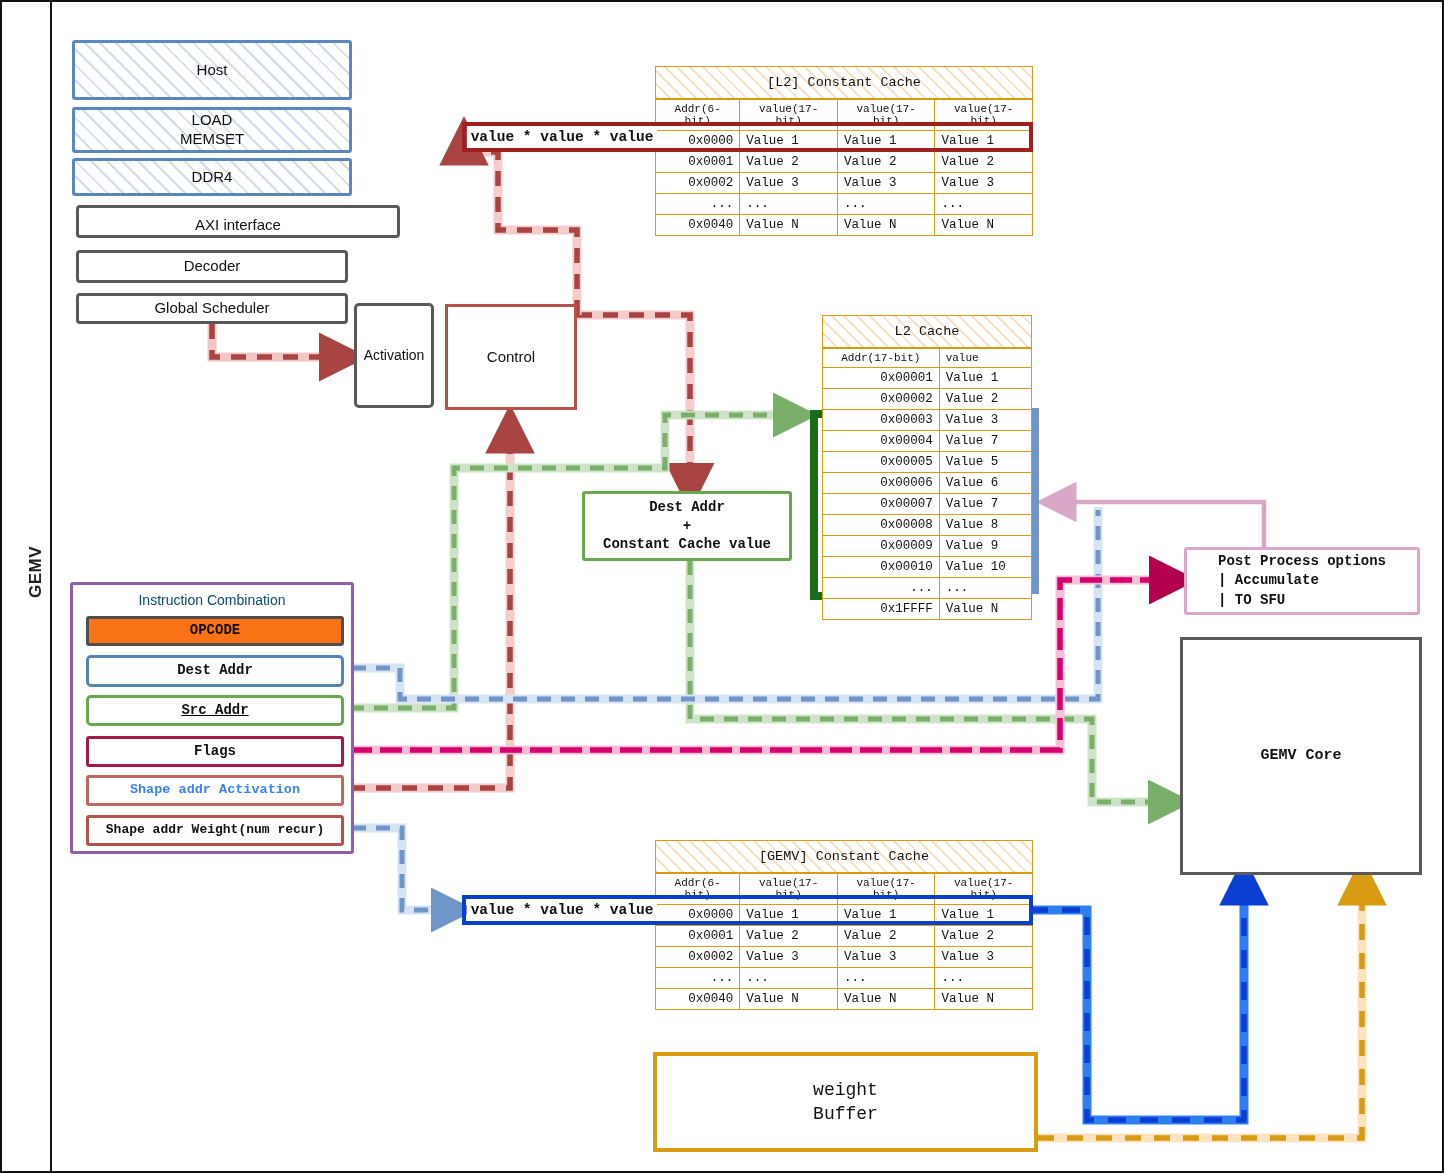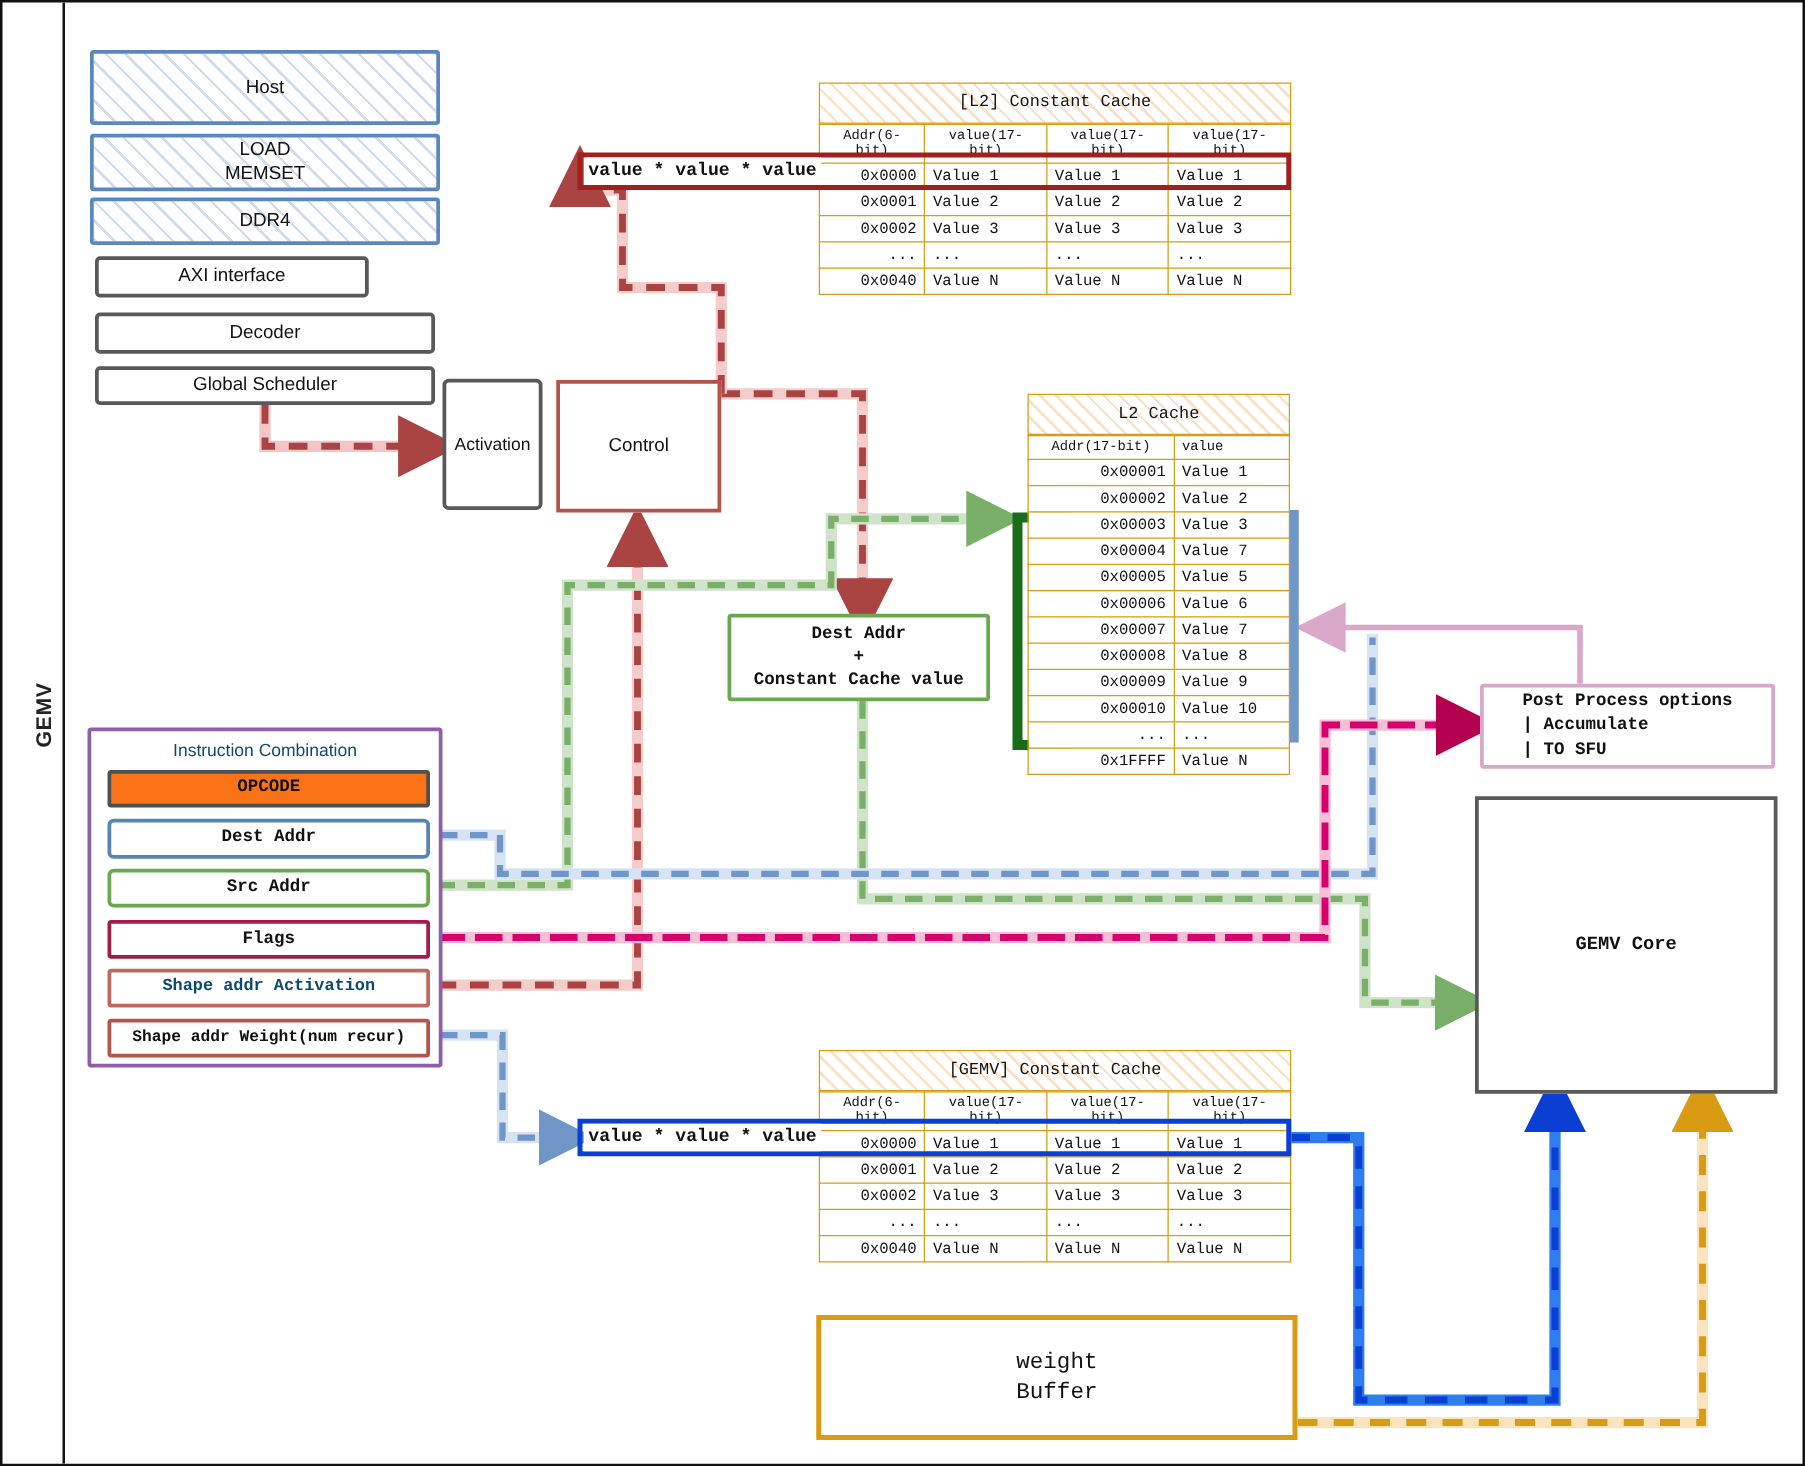--- a/index.html
+++ b/index.html
@@ -141,21 +141,21 @@
 
   <div class="box hatch stripe-blue" style="left:70px;top:105px;width:280px;height:46px;border:3px solid #5b87bf;border-radius:3px;">
     <span class="sans" style="font-size:15px;color:#111;white-space:pre-line;">LOAD
 MEMSET</span>
   </div>
 
   <div class="box hatch stripe-blue" style="left:70px;top:156px;width:280px;height:38px;border:3px solid #5b87bf;border-radius:3px;">
     <span class="sans" style="font-size:15px;color:#111;">DDR4</span>
   </div>
 
-  <div class="box" style="left:74px;top:203px;width:219px;height:33px;border:3px solid #595959;border-radius:4px;background:#fff;">
+  <div class="box" style="left:74px;top:203px;width:324px;height:33px;border:3px solid #595959;border-radius:4px;background:#fff;align-items:flex-end;">
     <span class="sans" style="font-size:15px;color:#111;">AXI interface</span>
   </div>
 
   <div class="box" style="left:74px;top:248px;width:272px;height:33px;border:3px solid #595959;border-radius:4px;background:#fff;">
     <span class="sans" style="font-size:15px;color:#111;">Decoder</span>
   </div>
 
   <div class="box" style="left:74px;top:291px;width:272px;height:31px;border:3px solid #595959;border-radius:4px;background:#fff;">
     <span class="sans" style="font-size:15px;color:#111;">Global Scheduler</span>
   </div>
@@ -179,30 +179,30 @@
     <div style="text-align:center;font-family:'Liberation Sans',sans-serif;font-size:14px;color:#0c4a6e;padding-top:7px;">Instruction Combination</div>
 
     <div class="box" style="left:13px;top:31px;width:258px;height:30px;border:3px solid #4f4f4f;border-radius:3px;background:#f97316;">
       <span class="mono" style="font-size:14px;font-weight:bold;color:#111;">OPCODE</span>
     </div>
 
     <div class="box hatch stripe-blue" style="left:13px;top:70px;width:258px;height:32px;border:3px solid #5585b5;border-radius:5px;background:#fff;">
       <span class="mono" style="font-size:14px;font-weight:bold;color:#111;">Dest Addr</span>
     </div>
 
-    <div class="box hatch stripe-green" style="left:13px;top:110px;width:258px;height:31px;border:3px solid #6aa84f;border-radius:5px;background:#fff;">
+    <div class="box hatch stripe-green" style="left:13px;top:110px;width:258px;height:31px;border:3px solid #6aa84f;border-radius:5px;background:#fff;text-decoration:underline;">
       <span class="mono" style="font-size:14px;font-weight:bold;color:#111;">Src Addr</span>
     </div>
 
     <div class="box hatch stripe-purple" style="left:13px;top:151px;width:258px;height:31px;border:3px solid #a61a4a;border-radius:3px;background:#fff;">
       <span class="mono" style="font-size:14px;font-weight:bold;color:#111;">Flags</span>
     </div>
 
     <div class="box hatch stripe-pinkline" style="left:13px;top:190px;width:258px;height:31px;border:3px solid #c0685f;border-radius:3px;background:#fff;">
-      <span class="mono" style="font-size:13.5px;font-weight:bold;color:#0c4a6e;">Shape addr Activation</span>
+      <span class="mono" style="font-size:13.5px;font-weight:bold;color:#3b82f6;">Shape addr Activation</span>
     </div>
 
     <div class="box hatch stripe-pinkline" style="left:13px;top:230px;width:258px;height:31px;border:3px solid #b5534a;border-radius:3px;background:#fff;">
       <span class="mono" style="font-size:13px;font-weight:bold;color:#111;">Shape addr Weight(num recur)</span>
     </div>
   </div>
 
   <div style="position:absolute;left:653px;top:64px;width:378px;">
     <div class="tbl-title hatch stripe-orange">[L2] Constant Cache</div>
     <table class="tbl" style="position:static;width:100%;">

